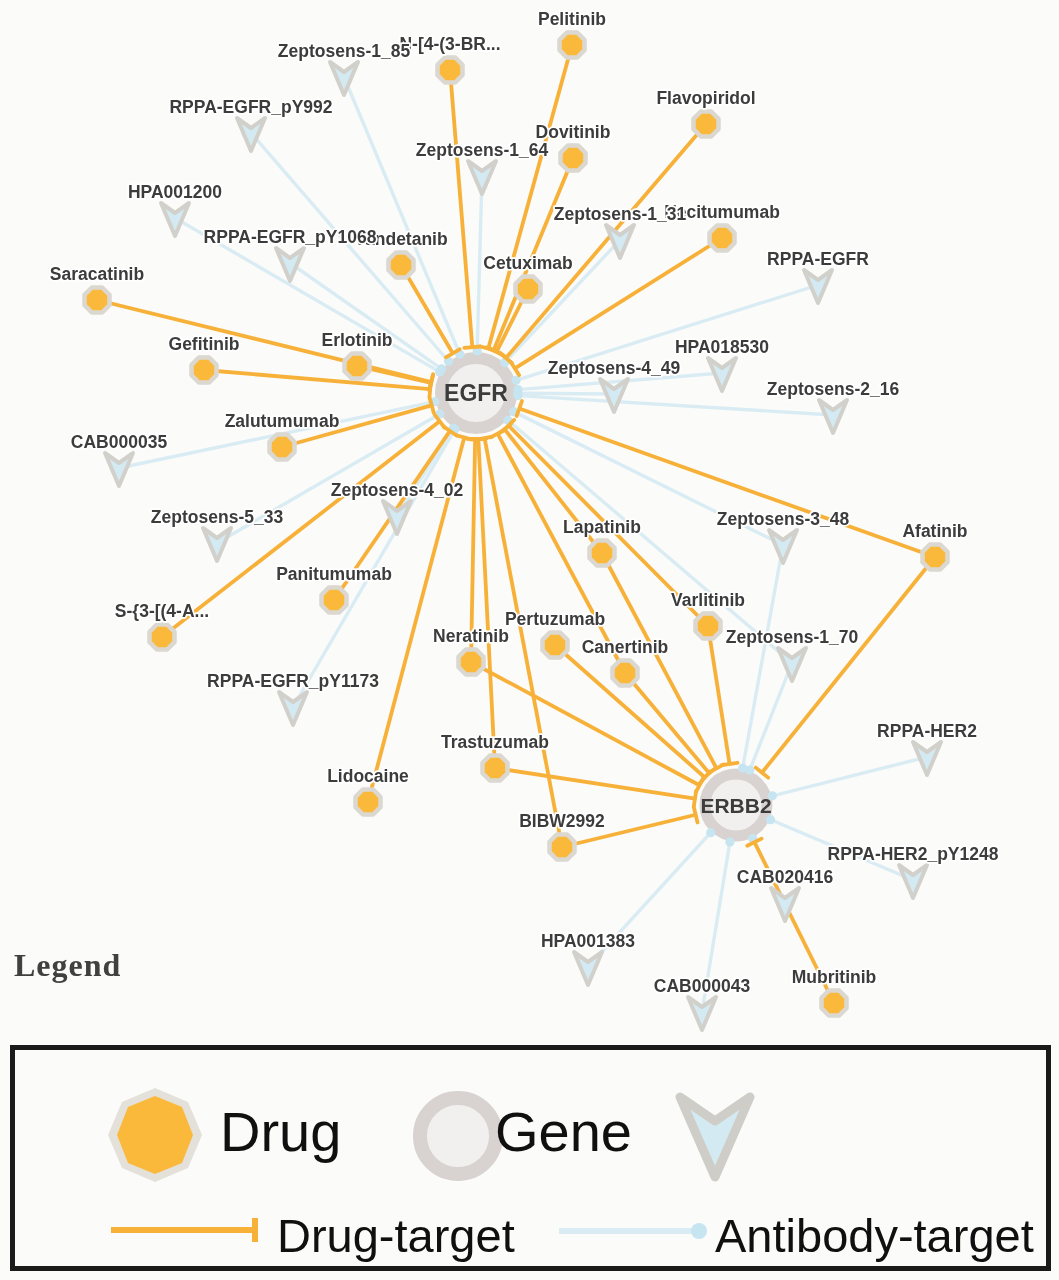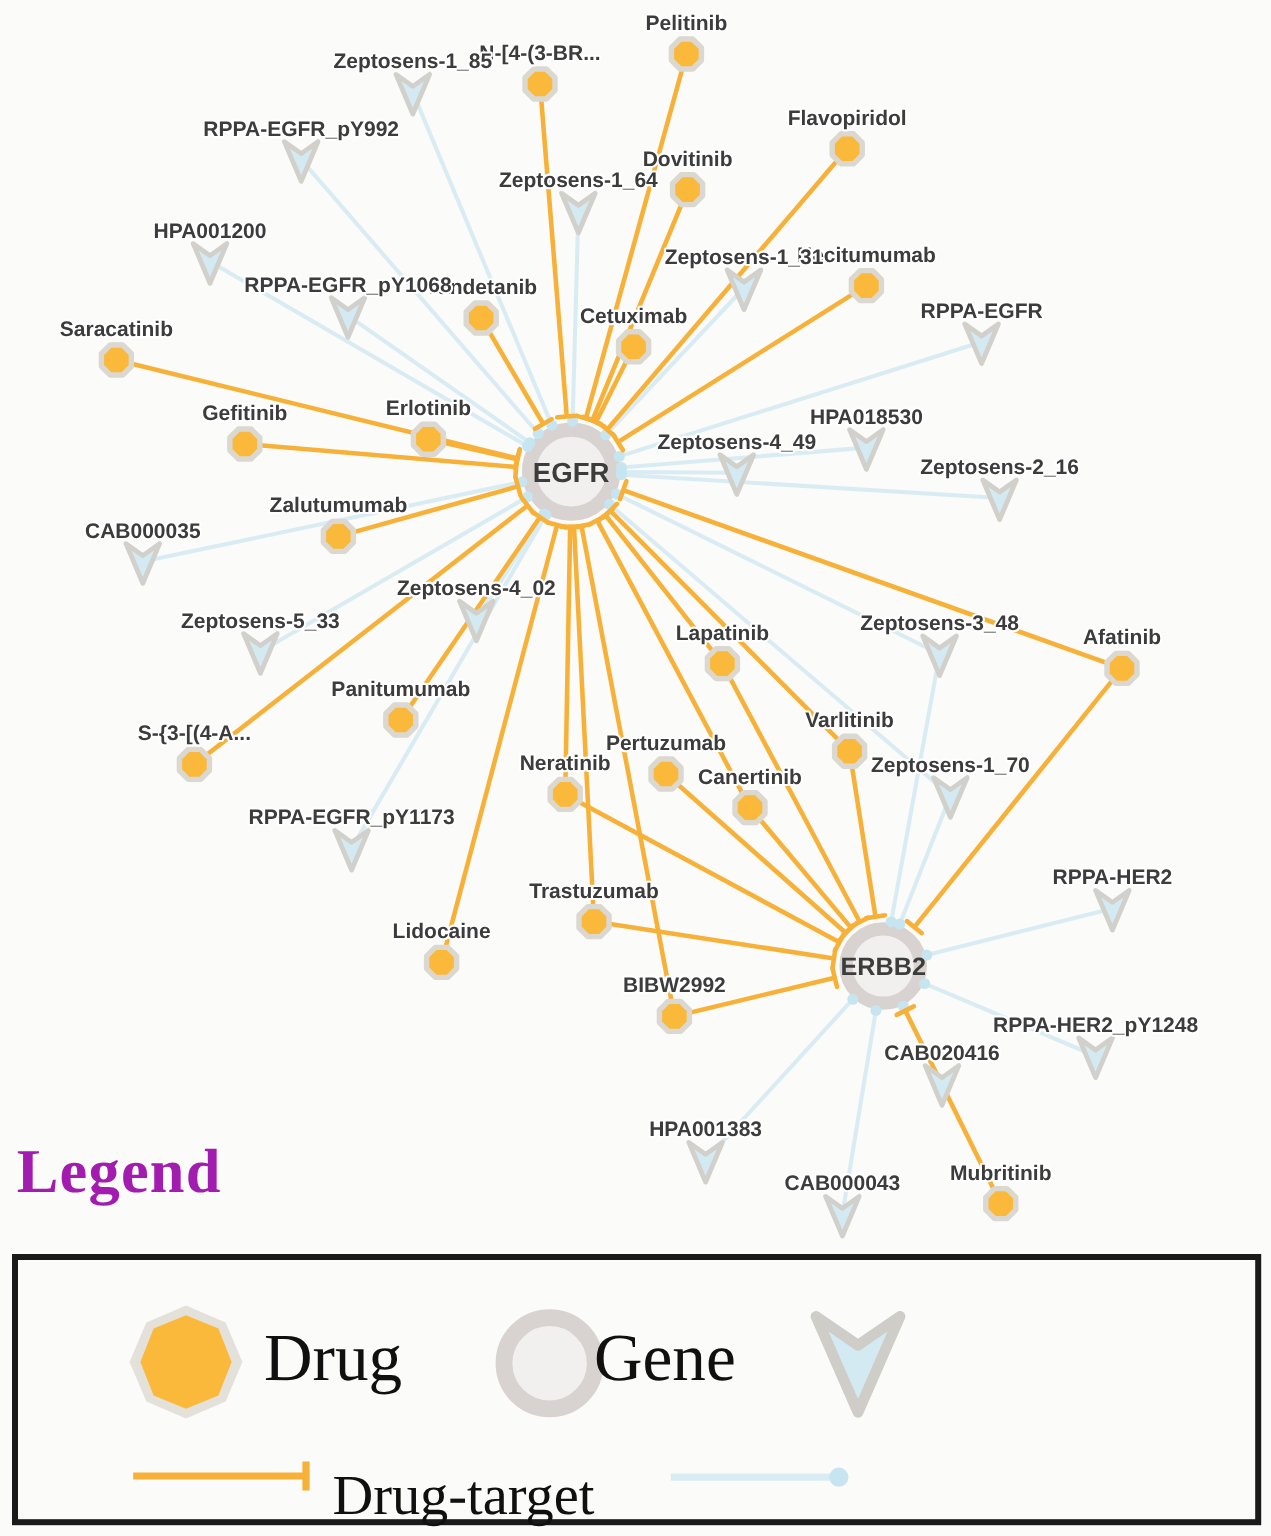--- a/index.html
+++ b/index.html
@@ -1,26 +1,26 @@
 <!DOCTYPE html>
 <html><head>
 <meta charset="utf-8">
 <style>
   html,body{margin:0;padding:0;background:#FBFBF9;}
   .stage{position:relative;width:1059px;height:1280px;background:#FBFBF9;overflow:hidden;
          font-family:"Liberation Sans",sans-serif;}
   #net{position:absolute;left:0;top:0;}
   .legend-title{position:absolute;left:14px;top:947px;font-family:"Liberation Serif",serif;
-         font-weight:bold;font-size:52px;color:#a21caf;letter-spacing:1px;}
+         font-weight:bold;font-size:32px;color:#404040;letter-spacing:1px;}
   .legend-box{position:absolute;left:10px;top:1045px;width:1031px;height:216px;
          border:5px solid #1a1a1a;background:#FBFBF9;}
   .lg{position:absolute;}
-  .lg-text{position:absolute;font-family:Liberation Serif, serif;color:#101010;line-height:1;}
+  .lg-text{position:absolute;font-family:Liberation Sans, sans-serif;color:#101010;line-height:1;}
   .t-big{font-size:56px;}
-  .t-med{font-size:47px;margin-top:12px;}
+  .t-med{font-size:47px;}
 </style>
 </head>
 <body>
 
 <div class="stage">
 
   <svg id="net" width="1059" height="1280" viewBox="0 0 1059 1280">
       <g>
         <line x1="344" y1="77" x2="459.81132728889304" y2="354.2452986612893" stroke="#DAECF3" stroke-width="3.4"></line>
         <line x1="251" y1="133" x2="448.51617673356446" y2="361.2409153365634" stroke="#DAECF3" stroke-width="3.4"></line>
@@ -255,14 +255,15 @@
     <svg class="lg" style="left:92px;top:165px" width="160" height="30">
       <line x1="4" y1="15" x2="148" y2="15" stroke="#F7B139" stroke-width="6"></line>
       <line x1="148" y1="3" x2="148" y2="27" stroke="#F7B139" stroke-width="6"></line>
     </svg>
     <div class="lg-text t-med" style="left:262px;top:162px">Drug-target</div>
 
     <svg class="lg" style="left:540px;top:166px" width="160" height="30">
       <line x1="4" y1="15" x2="140" y2="15" stroke="#D9ECF3" stroke-width="6"></line>
       <circle cx="144" cy="15" r="8" fill="#C7E5F0"></circle>
     </svg>
+    <div class="lg-text t-med" style="left:700px;top:162px">Antibody-target</div>
   </div>
 </div>
 
 </body></html>

